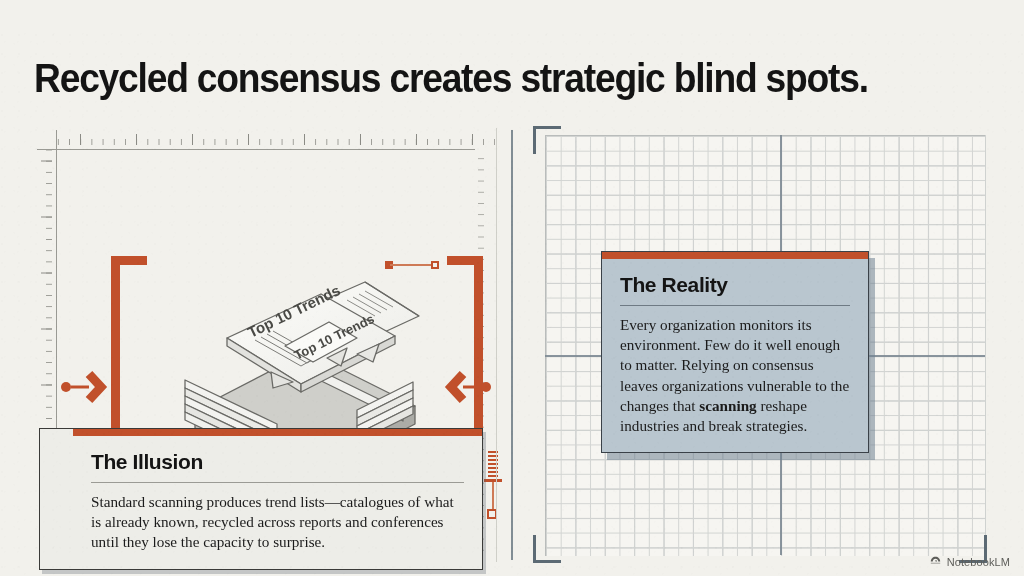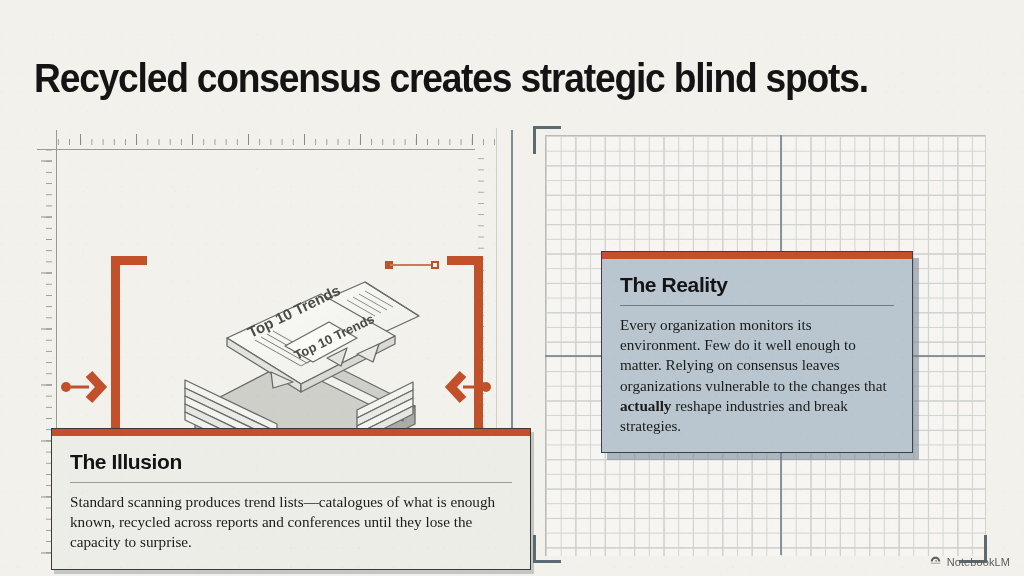--- a/index.html
+++ b/index.html
@@ -115,24 +115,24 @@
   .card{position:absolute;box-sizing:border-box;}
   .card .topbar{height:7px;background:#C1502B;}
   .card .body{padding:14px 18px 16px;}
   .card h3{margin:0 0 8px;font-family:"Liberation Sans",sans-serif;
     font-weight:700;font-size:21px;letter-spacing:-.4px;color:#141414;}
   .card hr{border:0;border-top:1px solid #9b9b95;margin:0 0 9px;}
   .card p{margin:0;font-family:"Liberation Serif",serif;
     font-size:15.2px;line-height:1.33;color:#1b1b1b;}
   .card p b{font-weight:700;}
 
-  .card-illusion{left:51px;top:399px;width:480px;background:#EDEDE8;
+  .card-illusion{left:39px;top:399px;width:444px;background:#EDEDE8;
     border:1.5px solid #3a3a38;
-    box-shadow:3px 4px 0 rgba(90,100,110,.30);}
-  .card-reality{left:601px;top:222px;width:312px;background:#B9C6CF;
+    box-shadow:3px 4px 0 rgba(90,100,110,.30);padding-left:33px;}
+  .card-reality{left:601px;top:222px;width:268px;background:#B9C6CF;
     border:1.5px solid #3a4148;
     box-shadow:6px 7px 0 rgba(112,130,146,.55);}
   .card-reality hr{border-top:1px solid #6e7a84;}
 
   
   .illus{position:absolute;left:118px;top:128px;width:300px;height:262px;}
 
   
   .watermark{position:absolute;right:14px;bottom:8px;display:flex;align-items:flex-end;gap:5px;
     color:#5d5d59;font-size:11px;font-family:"Liberation Sans",sans-serif;letter-spacing:.1px;}
@@ -288,30 +288,30 @@
         <i></i>
         <i></i>
       </div>
   </div>
 
   <div class="card card-reality">
     <div class="topbar"></div>
     <div class="body">
       <h3>The Reality</h3>
       <hr>
-      <p><span>Every organization monitors its environment. Few do it well enough to matter. Relying on consensus leaves organizations vulnerable to the changes that </span><b>actually</b><span> reshape industries and break strategies.</span></p>
+      <p><span>Every organization monitors its environment. Few do it well enough to matter. Relying on consensus leaves organizations vulnerable to the changes that </span><b>scanning</b><span> reshape industries and break strategies.</span></p>
     </div>
   </div>
 
   <div class="card card-illusion">
     <div class="topbar"></div>
     <div class="body">
       <h3>The Illusion</h3>
       <hr>
-      <p>Standard scanning produces trend lists—catalogues of what is enough known, recycled across reports and conferences until they lose the capacity to surprise.</p>
+      <p>Standard scanning produces trend lists—catalogues of what is already known, recycled across reports and conferences until they lose the capacity to surprise.</p>
     </div>
   </div>
 
   <div class="watermark">
     <svg width="13" height="13" viewBox="0 0 16 16" aria-hidden="true">
       <path d="M8 2.2c3.2 0 5.8 2.6 5.8 5.8H11.4C11.4 6.1 9.9 4.6 8 4.6S4.6 6.1 4.6 8H2.2C2.2 4.8 4.8 2.2 8 2.2Z" fill="#5d5d59"></path>
       <path d="M8 6.1c1.05 0 1.9.85 1.9 1.9H8Z" fill="#5d5d59"></path>
       <path d="M2.2 9.5h11.6v1.2H2.2Z" fill="#5d5d59" opacity=".55"></path>
     </svg>
     <span>NotebookLM</span>

